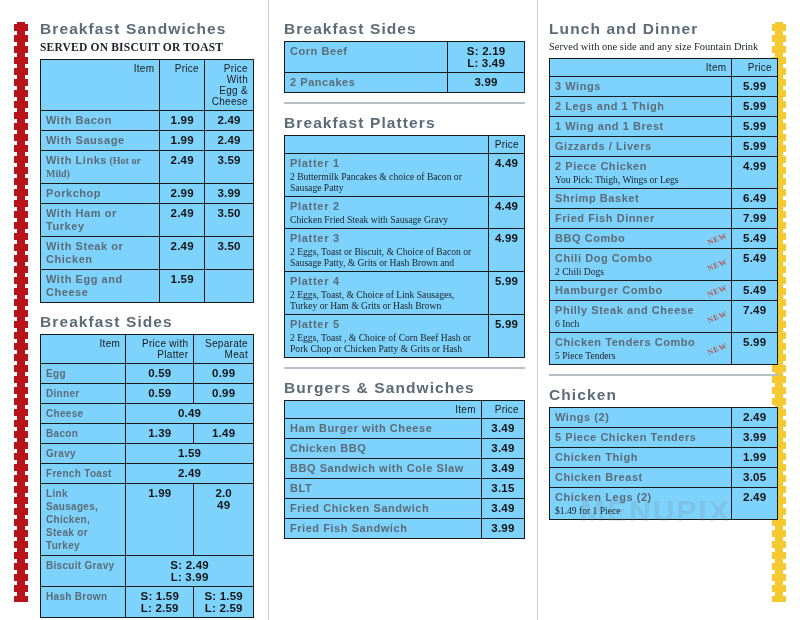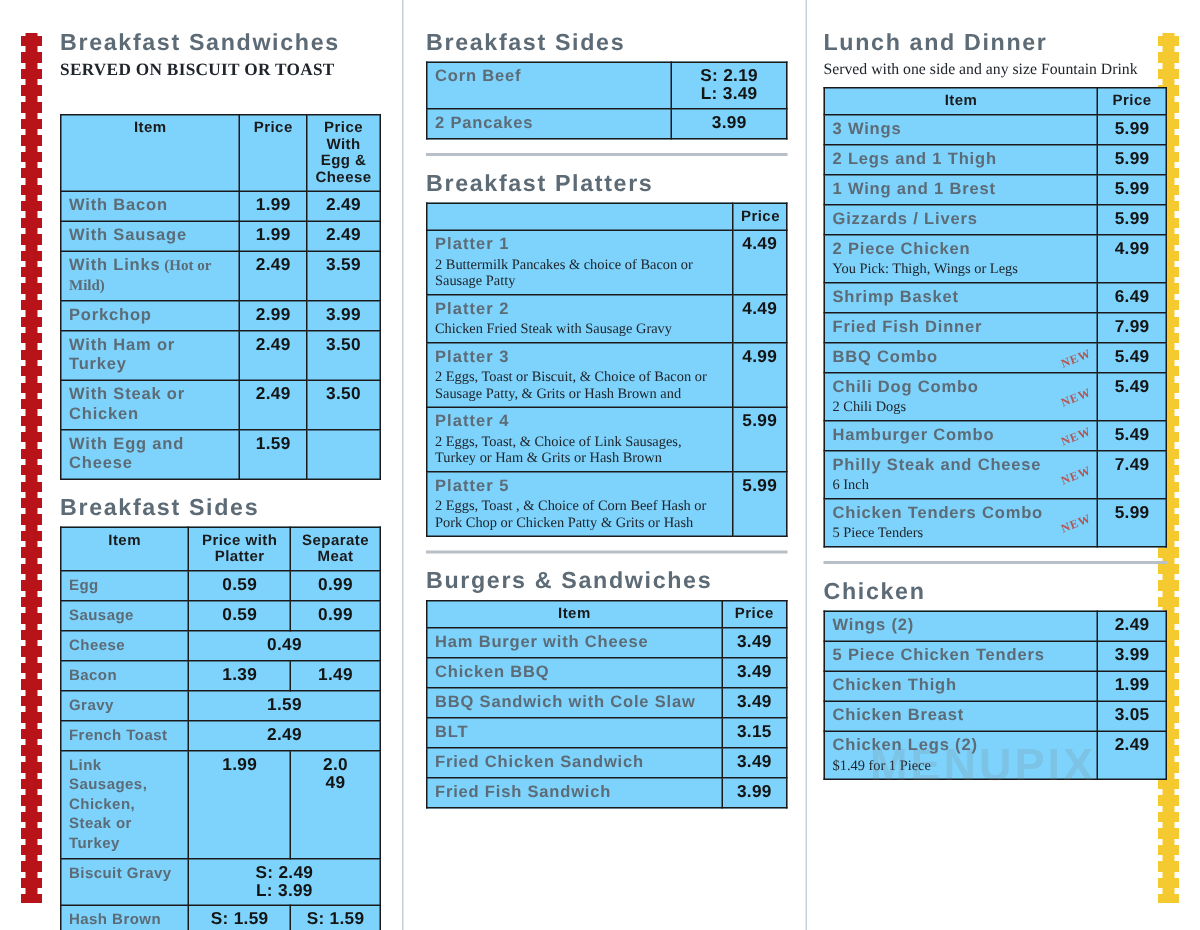--- a/index.html
+++ b/index.html
@@ -66,21 +66,21 @@
     letter-spacing: 1.1px;
     margin: 10px 0 3px 0;
     white-space: nowrap;
   }
   .section-sub {
     color: #20252b;
     font-family: "Liberation Serif", serif;
     font-weight: bold;
     font-size: 11.5px;
     letter-spacing: .2px;
-    margin-bottom: 23px;
+    margin-bottom: 6px;
   }
   .section-note {
     color: #20252b;
     font-family: "Liberation Serif", serif;
     font-size: 10.5px;
     line-height: 12px;
     margin-bottom: 5px;
   }
   .rule {
     height: 2px;
@@ -94,23 +94,23 @@
     border-collapse: collapse;
     table-layout: fixed;
     background: #7dd3fc;
   }
   table.menu td, table.menu th {
     border: 1.4px solid #1a1a1a;
     padding: 3px 5px;
     vertical-align: top;
   }
   th.hdr {
-    text-align: center;
+    text-align: right;
     font-family: "Liberation Sans", sans-serif;
-    font-weight: bold;
+    font-weight: normal;
     font-size: 10px;
     color: #1a1a1a;
     letter-spacing: .3px;
     line-height: 11px;
   }
   td.item {
     color: #5c6b76;
     font-size: 11px;
     font-weight: bold;
     letter-spacing: .55px;
@@ -259,21 +259,21 @@
             <th class="hdr">Separate Meat</th>
           </tr>
         </tbody>
       <tbody id="tbl-bsi">
           <tr>
             <td class="item small">Egg</td>
             <td class="price center">0.59</td>
             <td class="price">0.99</td>
           </tr>
           <tr>
-            <td class="item small">Sausage</td>
+            <td class="item small">Dinner</td>
             <td class="price center">0.59</td>
             <td class="price">0.99</td>
           </tr>
           <tr>
             <td class="item small">Cheese</td>
             <td class="price center" colspan="2">0.49</td>
           </tr>
           <tr>
             <td class="item small">Bacon</td>
             <td class="price center">1.39</td>

